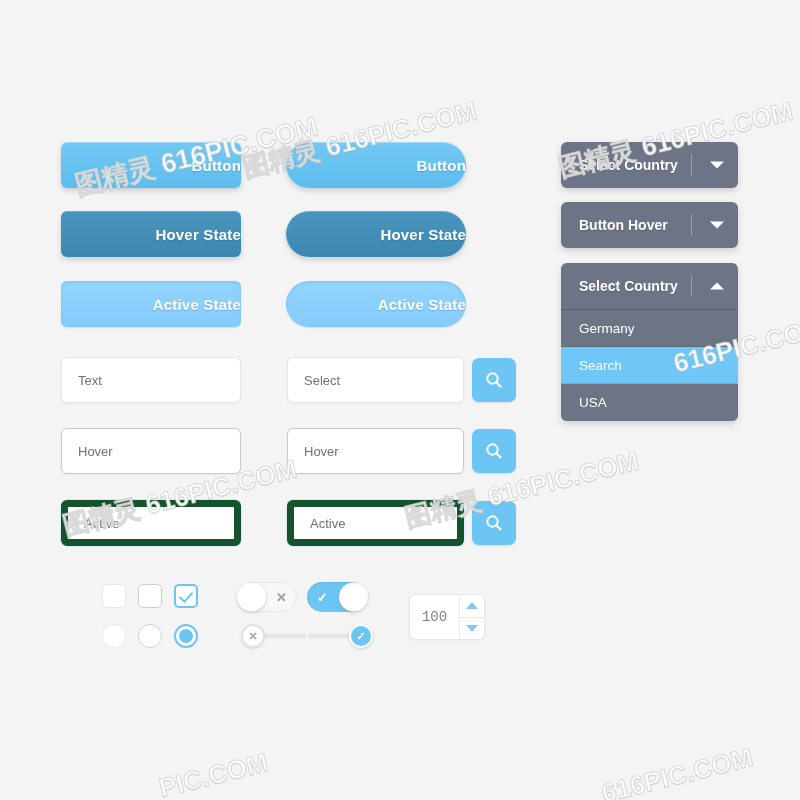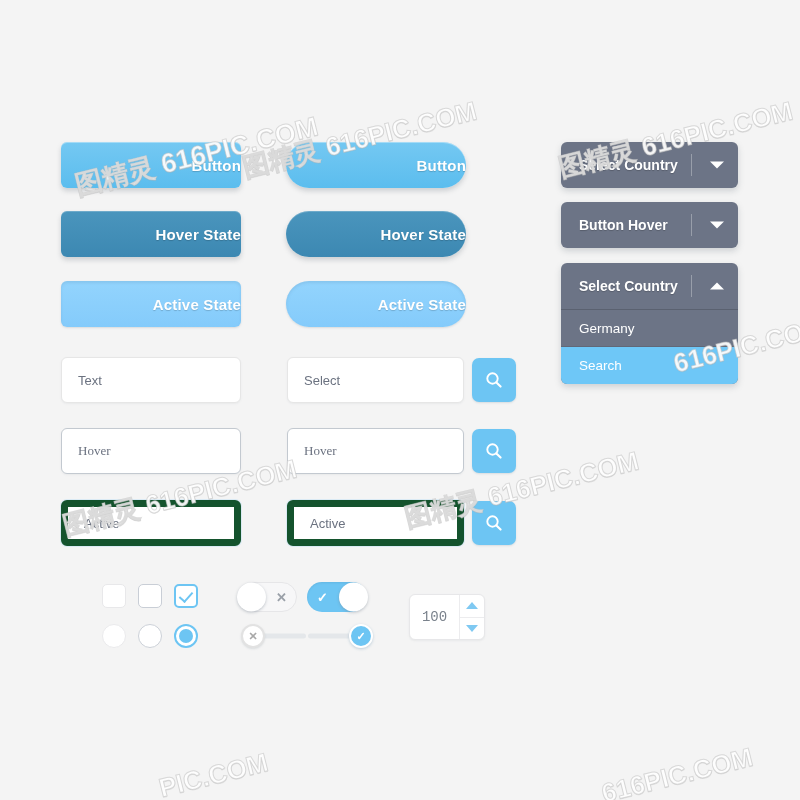--- a/index.html
+++ b/index.html
@@ -56,21 +56,21 @@
   .field {
     position: absolute;
     background: #ffffff;
     border-radius: 6px;
     display: flex; align-items: center;
     padding-left: 16px;
     font-size: 13px;
     color: #6b7280;
   }
   .f-normal { border: 1px solid #e6e6e6; box-shadow: 0 1px 2px rgba(140,150,160,0.10); }
-  .f-hover  { border: 1px solid #c3c9d0; box-shadow: 0 1px 2px rgba(140,150,160,0.10); font-family: Liberation Serif, serif; }
+  .f-hover  { border: 1px solid #c3c9d0; box-shadow: 0 1px 2px rgba(140,150,160,0.10); }
   .f-active { border: 7px solid #14532d; box-shadow: 0 0 0 1px rgba(99,191,242,0.18); }
 
   .search-btn {
     position: absolute;
     width: 44px; height: 44px;
     border-radius: 7px;
     background: #6dc5f3;
     display: flex; align-items: center; justify-content: center;
     box-shadow: 0 1px 2px rgba(120,140,160,0.22);
   }
@@ -336,20 +336,23 @@
       <span class="select-divider"></span>
       <span class="caret caret-up"></span>
     </div>
     <div class="select-list">
       <div class="opt">
         <span>Germany</span>
       </div>
       <div class="opt sel">
         <span>Search</span>
       </div>
+      <div class="opt">
+        <span>USA</span>
+      </div>
     </div>
   </div>
 
   <div class="cbox cb-normal" style="left:102px; top:584px;"></div>
   <div class="cbox cb-hover" style="left:138px; top:584px;"></div>
   <div class="cbox cb-checked" style="left:174px; top:584px;"></div>
 
   <div class="radio rd-normal" style="left:102px; top:624px;"></div>
   <div class="radio rd-hover" style="left:138px; top:624px;"></div>
   <div class="radio rd-checked" style="left:174px; top:624px;"></div>

